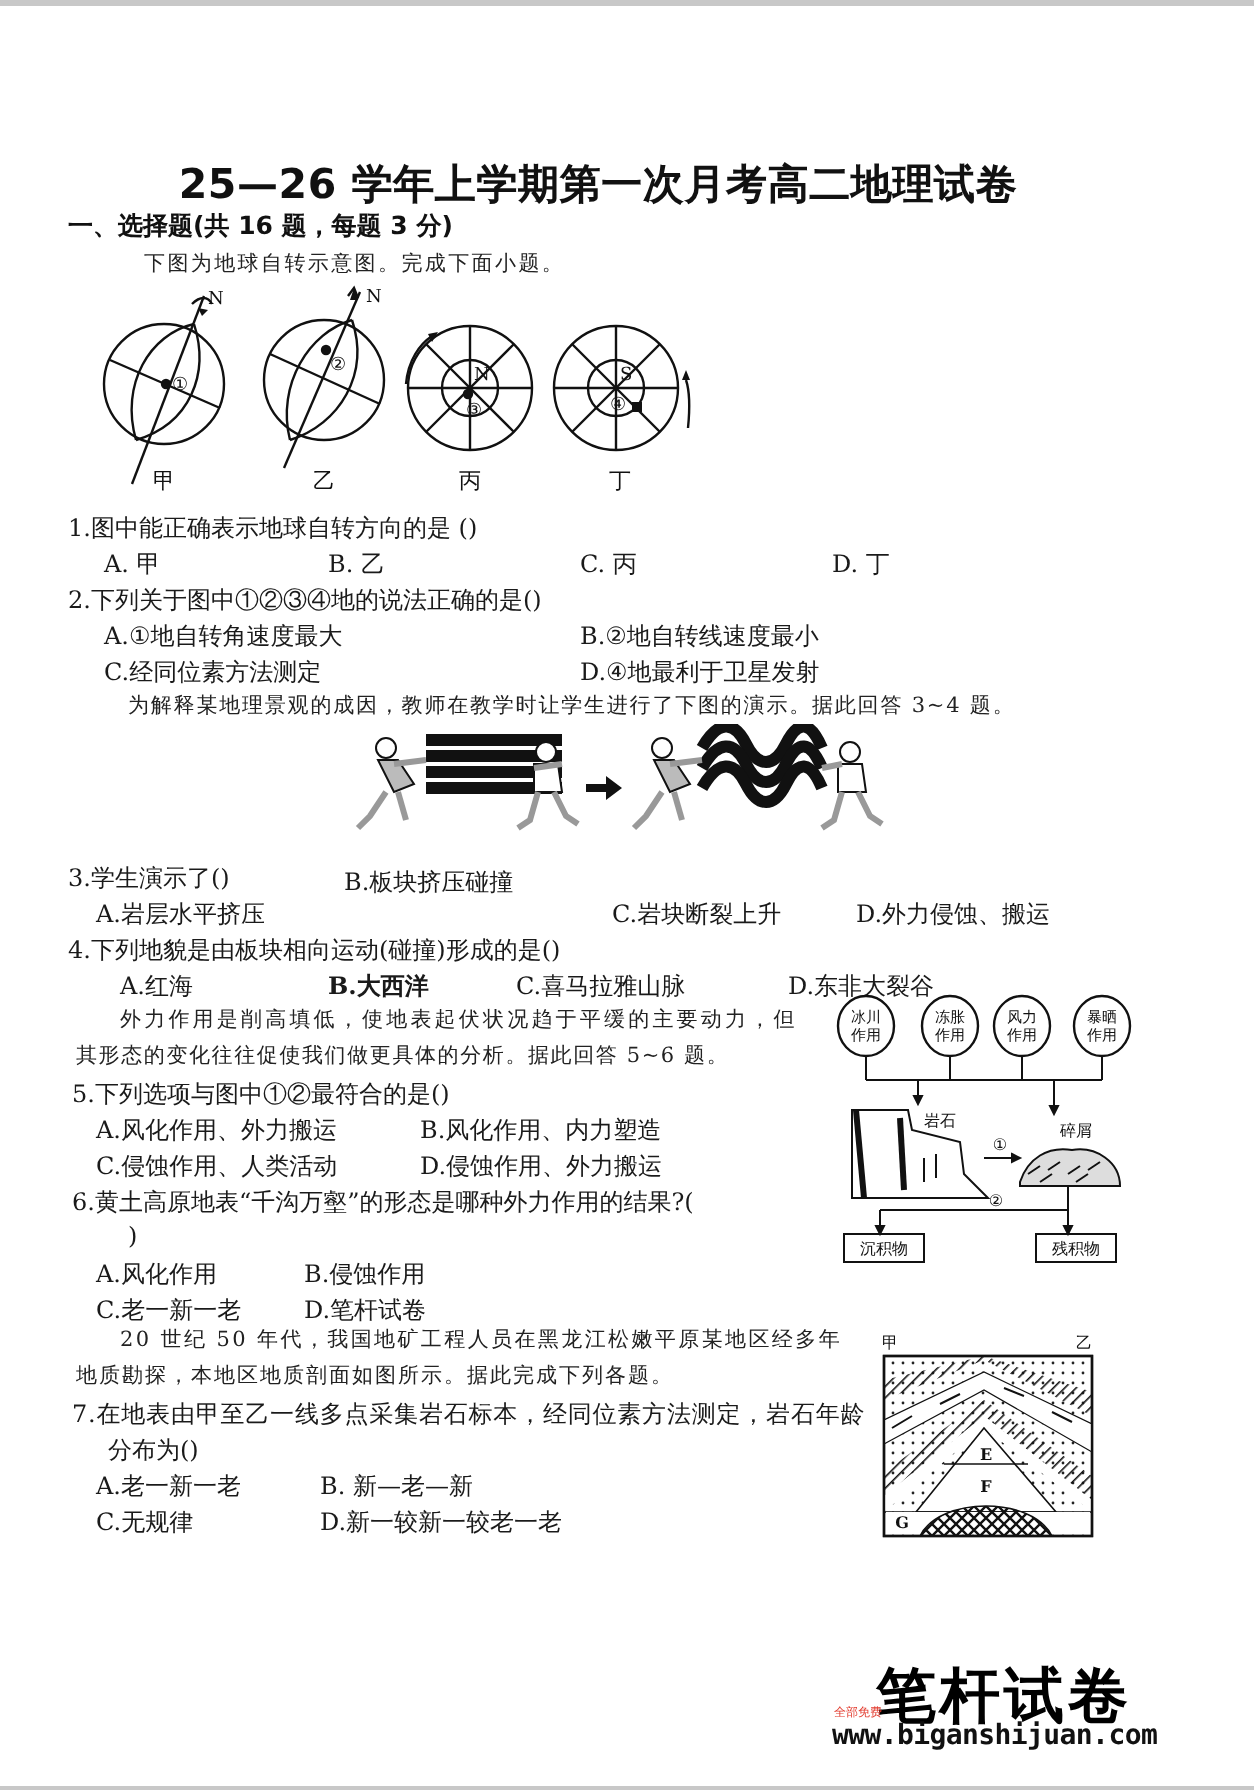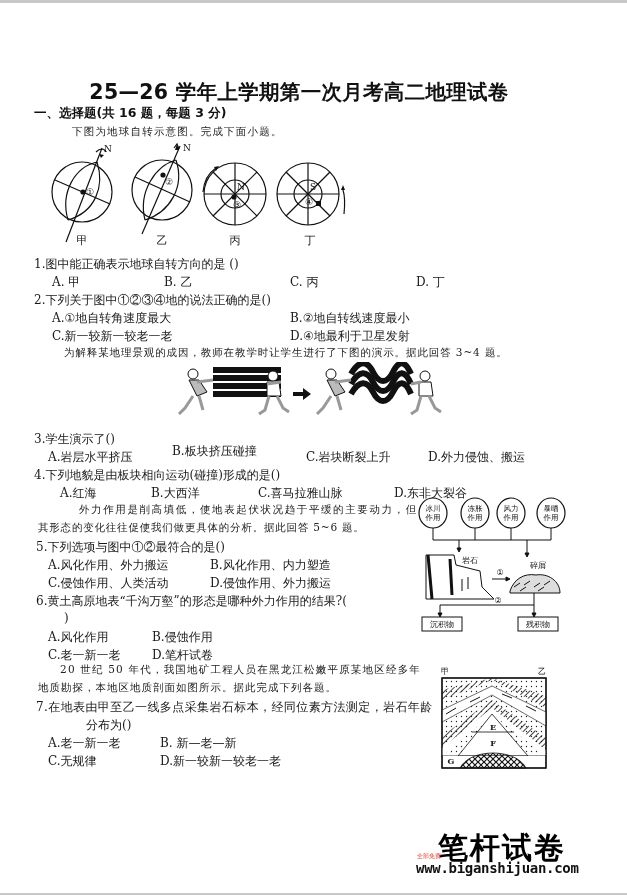--- a/index.html
+++ b/index.html
@@ -96,21 +96,21 @@
 
 <div class="abs line" style="left:34px; top:256px;">1.图中能正确表示地球自转方向的是 ()</div>
 <div class="abs line" style="left:52px; top:274px;">A. 甲</div>
 <div class="abs line" style="left:164px; top:274px;">B. 乙</div>
 <div class="abs line" style="left:290px; top:274px;">C. 丙</div>
 <div class="abs line" style="left:416px; top:274px;">D. 丁</div>
 
 <div class="abs line" style="left:34px; top:292px;">2.下列关于图中①②③④地的说法正确的是()</div>
 <div class="abs line" style="left:52px; top:310px;">A.①地自转角速度最大</div>
 <div class="abs line" style="left:290px; top:310px;text-align:right;">B.②地自转线速度最小</div>
-<div class="abs line" style="left:52px; top:328px;">C.新一较新一较老一老</div>
+<div class="abs line" style="left:52px; top:328px;">C.经同位素方法测定</div>
 <div class="abs line" style="left:290px; top:328px;">D.④地最利于卫星发射</div>
 
 <div class="abs intro" style="left:64px; top:346px; letter-spacing:0.9px;">为解释某地理景观的成因，教师在教学时让学生进行了下图的演示。据此回答 3~4 题。</div>
 
 <svg style="left:175px; top:362px;" width="270" height="62" viewBox="0 0 270 62">
 
   <g fill="#111">
     <rect x="38" y="5" width="68" height="6"></rect>
     <rect x="38" y="13" width="68" height="6"></rect>
     <rect x="38" y="21" width="68" height="6"></rect>
@@ -152,31 +152,31 @@
     <circle cx="250" cy="14" r="5"></circle>
     <path d="M244 20 L 256 20 L 258 34 L 244 34 Z"></path>
     <path d="M236 22 L 246 20" stroke-width="3" stroke="#999"></path>
     <path d="M246 34 L 242 48 L 236 52" stroke-width="3" stroke="#999" fill="none"></path>
     <path d="M254 34 L 260 46 L 266 50" stroke-width="3" stroke="#999" fill="none"></path>
   </g>
 </svg>
 
 <div class="abs line" style="left:34px; top:431px;">3.学生演示了()</div>
 <div class="abs line" style="left:48px; top:449px;">A.岩层水平挤压</div>
-<div class="abs line" style="left:172px; top:443px;">B.板块挤压碰撞</div>
+<div class="abs line" style="left:172px; top:433px;">B.板块挤压碰撞</div>
 <div class="abs line" style="left:306px; top:449px;">C.岩块断裂上升</div>
 <div class="abs line" style="left:428px; top:449px;">D.外力侵蚀、搬运</div>
 
 <div class="abs line" style="left:34px; top:467px;">4.下列地貌是由板块相向运动(碰撞)形成的是()</div>
 <div class="abs line" style="left:60px; top:485px;">A.红海</div>
-<div class="abs line" style="left:151px; top:485px;">B.大西洋</div>
+<div class="abs line" style="left:164px; top:485px;font-weight:bold;">B.大西洋</div>
 <div class="abs line" style="left:258px; top:485px;">C.喜马拉雅山脉</div>
 <div class="abs line" style="left:394px; top:485px;">D.东非大裂谷</div>
 
-<div class="abs intro" style="left:60px; top:503px; letter-spacing:1.6px;margin-left:19px;">外力作用是削高填低，使地表起伏状况趋于平缓的主要动力，但</div>
+<div class="abs intro" style="left:60px; top:503px; letter-spacing:1.6px;">外力作用是削高填低，使地表起伏状况趋于平缓的主要动力，但</div>
 <div class="abs intro" style="left:38px; top:521px; letter-spacing:0.8px;">其形态的变化往往促使我们做更具体的分析。据此回答 5~6 题。</div>
 
 <div class="abs line" style="left:36px; top:539px;">5.下列选项与图中①②最符合的是()</div>
 <div class="abs line" style="left:48px; top:557px;">A.风化作用、外力搬运</div>
 <div class="abs line" style="left:210px; top:557px;">B.风化作用、内力塑造</div>
 <div class="abs line" style="left:48px; top:575px;">C.侵蚀作用、人类活动</div>
 <div class="abs line" style="left:210px; top:575px;">D.侵蚀作用、外力搬运</div>
 
 <div class="abs line" style="left:36px; top:593px;">6.黄土高原地表“千沟万壑”的形态是哪种外力作用的结果?(</div>
 <div class="abs line" style="left:64px; top:611px;">)</div>
@@ -238,21 +238,21 @@
     <text x="88" y="108" font-size="8">②</text>
     <text x="32" y="132" font-size="8">沉积物</text>
     <text x="128" y="132" font-size="8">残积物</text>
   </g>
 </svg>
 
 <div class="abs intro" style="left:60px; top:663px; letter-spacing:1.2px;">20 世纪 50 年代，我国地矿工程人员在黑龙江松嫩平原某地区经多年</div>
 <div class="abs intro" style="left:38px; top:681px; letter-spacing:1px;">地质勘探，本地区地质剖面如图所示。据此完成下列各题。</div>
 
 <div class="abs line" style="left:36px; top:699px; letter-spacing:0.4px;">7.在地表由甲至乙一线多点采集岩石标本，经同位素方法测定，岩石年龄</div>
-<div class="abs line" style="left:54px; top:717px;margin-left:32px;">分布为()</div>
+<div class="abs line" style="left:54px; top:717px;">分布为()</div>
 <div class="abs line" style="left:48px; top:735px;">A.老一新一老</div>
 <div class="abs line" style="left:160px; top:735px;">B.  新—老—新</div>
 <div class="abs line" style="left:48px; top:753px;">C.无规律</div>
 <div class="abs line" style="left:160px; top:753px;">D.新一较新一较老一老</div>
 
 <svg style="left:430px; top:660px;" width="130" height="115" viewBox="0 0 130 115">
   <defs>
     <pattern id="dots" width="5" height="5" patternUnits="userSpaceOnUse">
       <circle cx="1.5" cy="1.5" r="0.7" fill="#222"></circle>
     </pattern>

